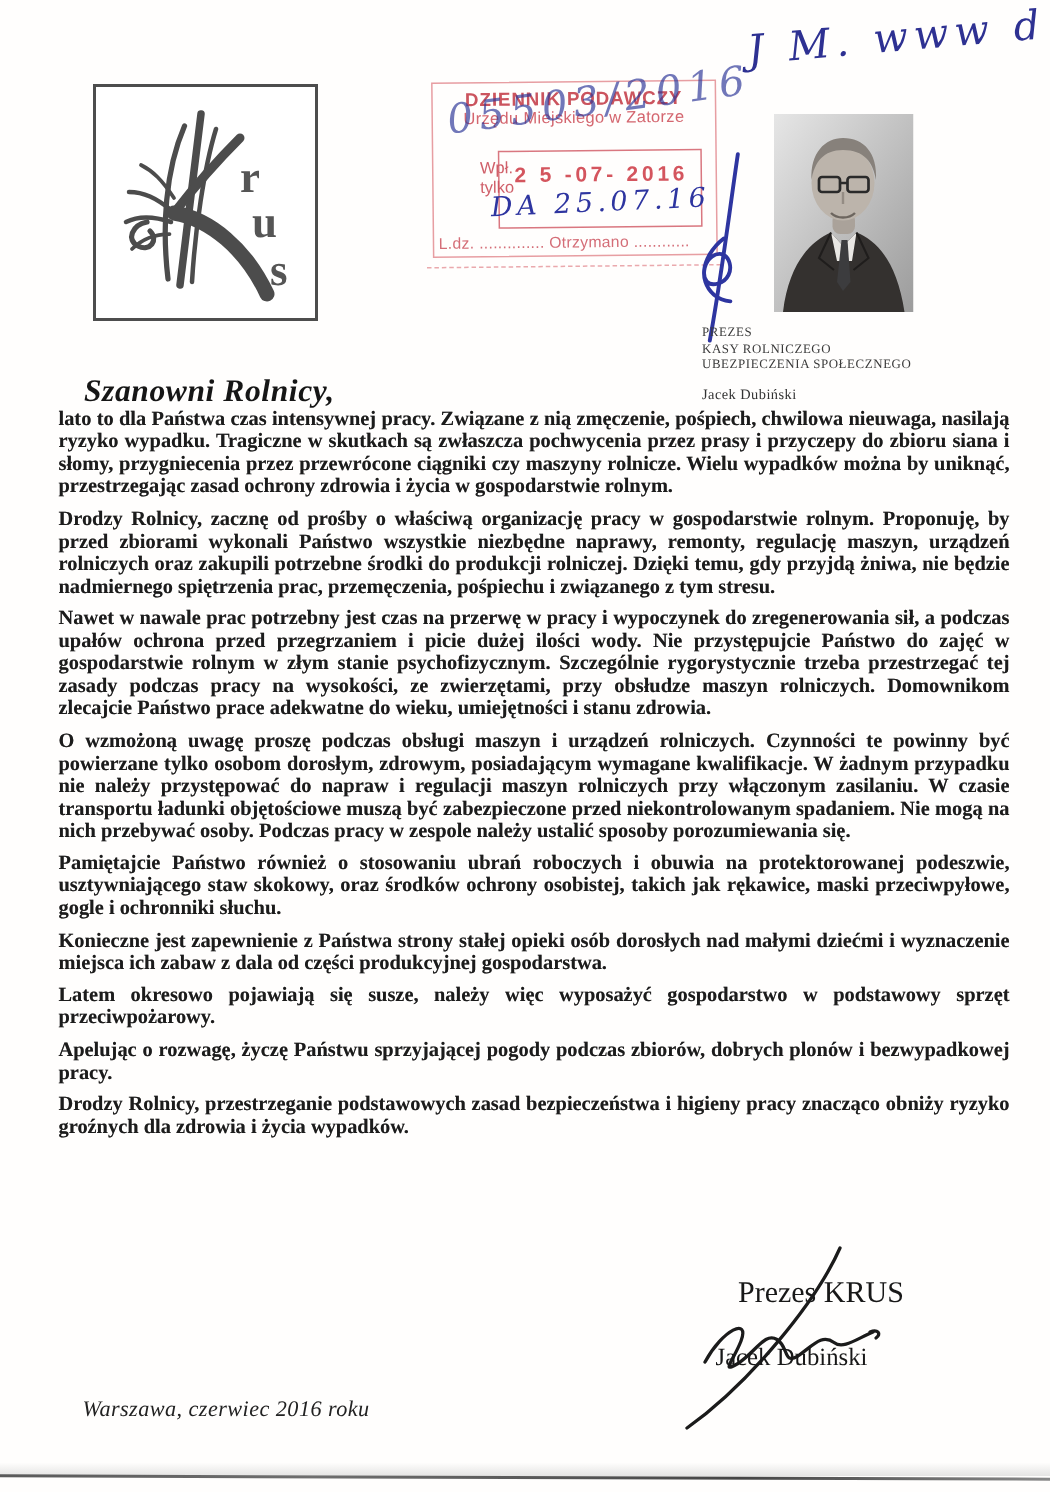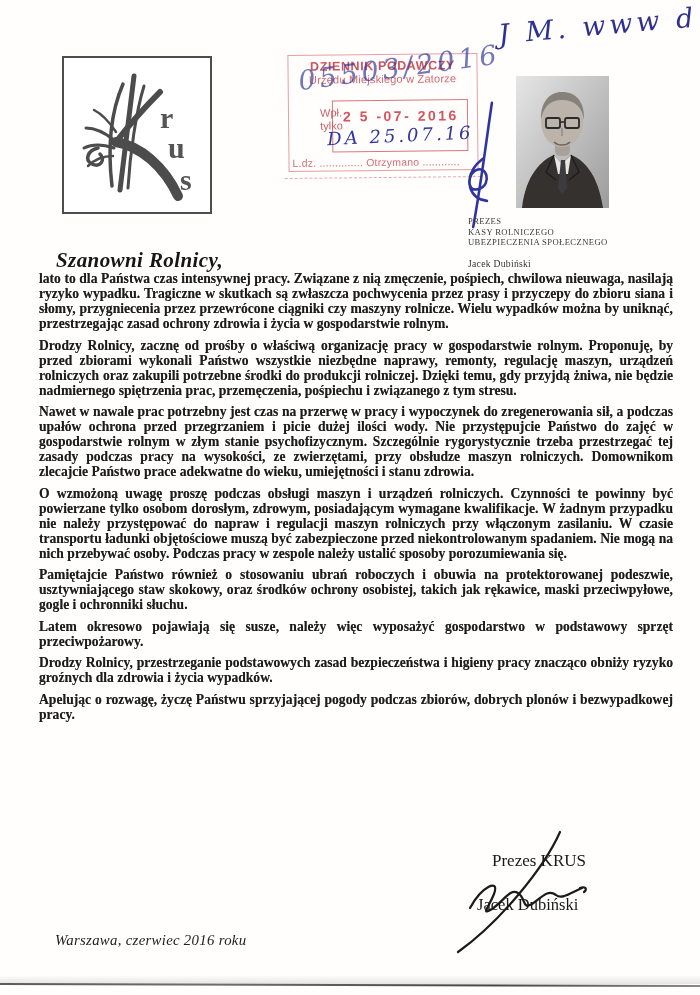--- a/index.html
+++ b/index.html
@@ -81,21 +81,21 @@
   }
   .caption .name{display:block;margin-top:11px;font-size:9.6px;letter-spacing:.3px;color:#333;}
   
   .body-text{
     position:absolute;left:39px;top:271px;width:634px;
     font-size:13.6px;line-height:15px;text-align:justify;
     color:#1c1c1c;text-shadow:0 0 .4px rgba(0,0,0,.45);font-weight:bold;
   }
   .body-text p{margin:0 0 6.5px 0;}
   
-  .closing-title{position:absolute;left:492px;top:851px;font-size:17px;color:#181818;}
+  .closing-title{position:absolute;left:492px;top:851px;font-size:20px;color:#181818;}
   .closing-name{position:absolute;left:477px;top:895px;font-size:16.5px;color:#181818;}
   .signature{position:absolute;left:428px;top:830px;pointer-events:none;}
   
   .dateline{
     position:absolute;left:55px;top:891px;font-style:italic;font-size:14.8px;
     letter-spacing:.3px;color:#222;margin-top:41px;
   }
   
   .scan-line{
     position:absolute;left:-4px;top:984px;width:710px;height:2px;
@@ -207,23 +207,24 @@
   </div>
 
   <div class="salutation">Szanowni Rolnicy,</div>
 
   <div class="body-text">
     <p>lato to dla Państwa czas intensywnej pracy. Związane z nią zmęczenie, pośpiech, chwilowa nieuwaga, nasilają ryzyko wypadku. Tragiczne w skutkach są zwłaszcza pochwycenia przez prasy i przyczepy do zbioru siana i słomy, przygniecenia przez przewrócone ciągniki czy maszyny rolnicze. Wielu wypadków można by uniknąć, przestrzegając zasad ochrony zdrowia i życia w gospodarstwie rolnym.</p>
     <p>Drodzy Rolnicy, zacznę od prośby o właściwą organizację pracy w gospodarstwie rolnym. Proponuję, by przed zbiorami wykonali Państwo wszystkie niezbędne naprawy, remonty, regulację maszyn, urządzeń rolniczych oraz zakupili potrzebne środki do produkcji rolniczej. Dzięki temu, gdy przyjdą żniwa, nie będzie nadmiernego spiętrzenia prac, przemęczenia, pośpiechu i związanego z tym stresu.</p>
     <p>Nawet w nawale prac potrzebny jest czas na przerwę w pracy i wypoczynek do zregenerowania sił, a podczas upałów ochrona przed przegrzaniem i picie dużej ilości wody. Nie przystępujcie Państwo do zajęć w gospodarstwie rolnym w złym stanie psychofizycznym. Szczególnie rygorystycznie trzeba przestrzegać tej zasady podczas pracy na wysokości, ze zwierzętami, przy obsłudze maszyn rolniczych. Domownikom zlecajcie Państwo prace adekwatne do wieku, umiejętności i stanu zdrowia.</p>
     <p>O wzmożoną uwagę proszę podczas obsługi maszyn i urządzeń rolniczych. Czynności te powinny być powierzane tylko osobom dorosłym, zdrowym, posiadającym wymagane kwalifikacje. W żadnym przypadku nie należy przystępować do napraw i regulacji maszyn rolniczych przy włączonym zasilaniu. W czasie transportu ładunki objętościowe muszą być zabezpieczone przed niekontrolowanym spadaniem. Nie mogą na nich przebywać osoby. Podczas pracy w zespole należy ustalić sposoby porozumiewania się.</p>
     <p>Pamiętajcie Państwo również o stosowaniu ubrań roboczych i obuwia na protektorowanej podeszwie, usztywniającego staw skokowy, oraz środków ochrony osobistej, takich jak rękawice, maski przeciwpyłowe, gogle i ochronniki słuchu.</p>
+    <p>Konieczne jest zapewnienie z Państwa strony stałej opieki osób dorosłych nad małymi dziećmi i wyznaczenie miejsca ich zabaw z dala od części produkcyjnej gospodarstwa.</p>
     <p>Latem okresowo pojawiają się susze, należy więc wyposażyć gospodarstwo w podstawowy sprzęt przeciwpożarowy.</p>
+    <p>Apelując o rozwagę, życzę Państwu sprzyjającej pogody podczas zbiorów, dobrych plonów i bezwypadkowej pracy.</p>
     <p>Drodzy Rolnicy, przestrzeganie podstawowych zasad bezpieczeństwa i higieny pracy znacząco obniży ryzyko groźnych dla zdrowia i życia wypadków.</p>
-    <p>Apelując o rozwagę, życzę Państwu sprzyjającej pogody podczas zbiorów, dobrych plonów i bezwypadkowej pracy.</p>
   </div>
 
   <div class="closing-title">Prezes KRUS</div>
   <svg class="signature" width="185" height="125" viewBox="0 0 185 125">
     <g stroke="#1b1b1b" stroke-width="2.2" fill="none" stroke-linecap="round">
       <path d="M132 2 C116 38 72 92 30 122"></path>
       <path d="M42 78 C54 56 72 48 66 64 C61 77 52 86 64 79 C76 71 82 58 90 63 C98 68 94 80 104 74 C114 67 120 59 128 65 C134 70 144 62 154 58"></path>
       <path d="M152 58 C157 56 160 59 156 62"></path>
     </g>
   </svg>

